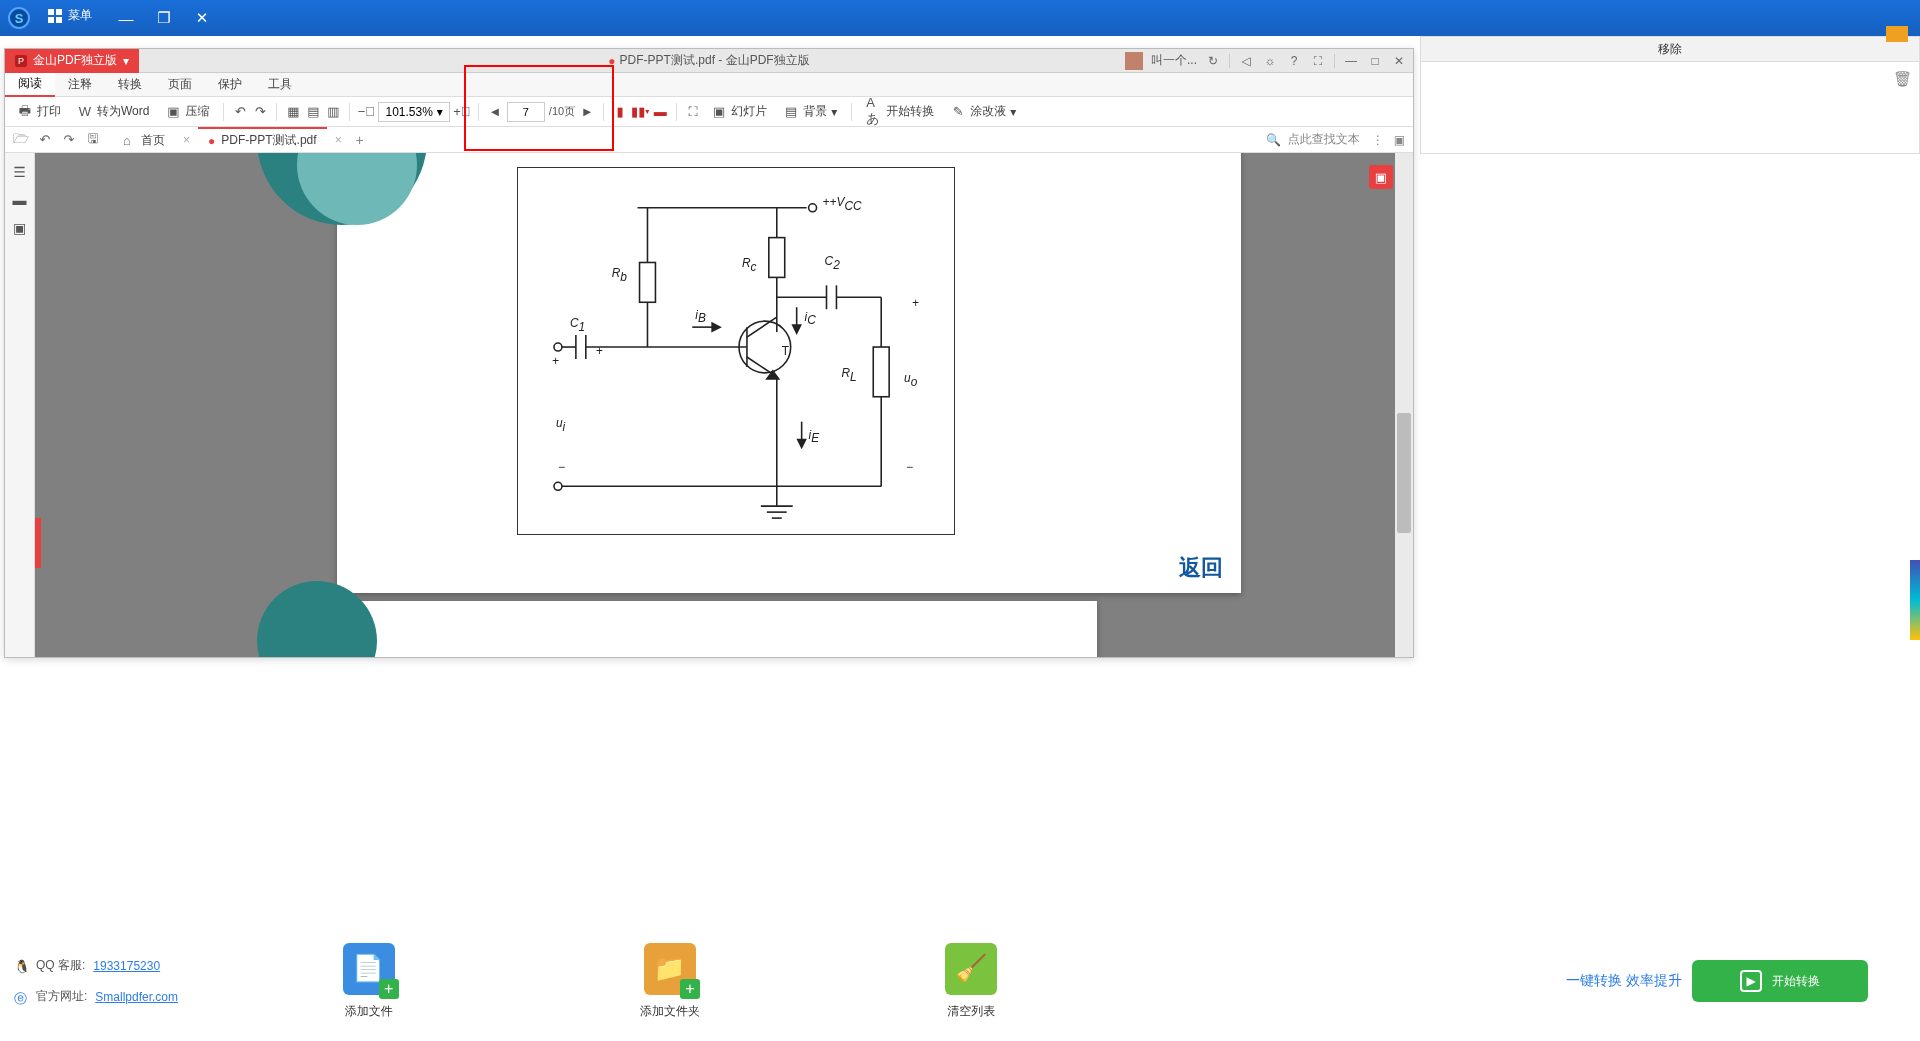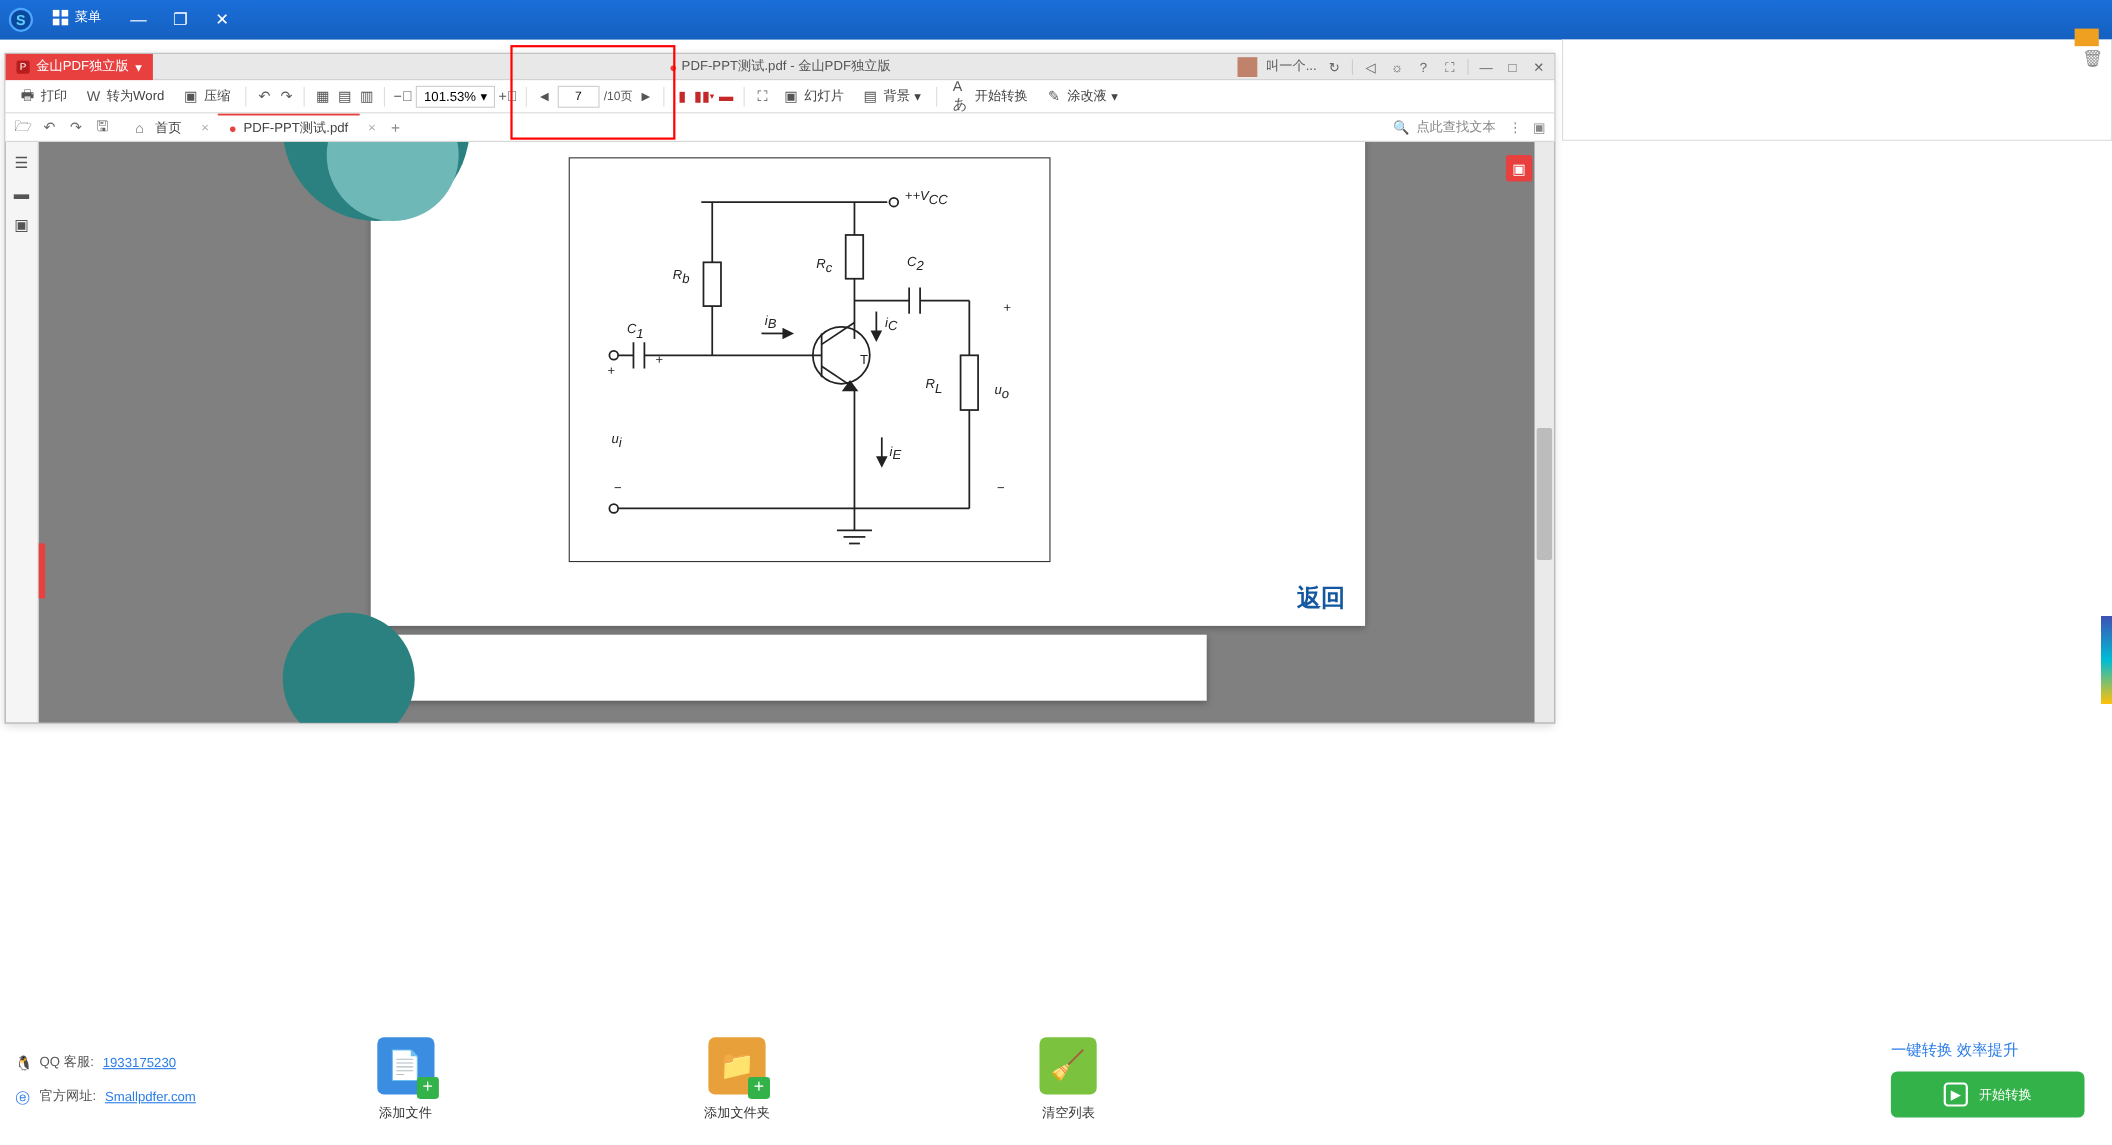--- a/index.html
+++ b/index.html
@@ -63,21 +63,21 @@
 .outer-rightcol .flag{position:absolute;right:12px;top:-10px;width:22px;height:16px;background:#f0a020}
 
 .bottom-bar{position:absolute;left:0;bottom:0;width:1920px;height:120px;background:#fff;display:flex;align-items:center}
 .bottom-left{width:220px;padding-left:14px;display:flex;flex-direction:column;gap:14px}
 .bottom-left .row{display:flex;align-items:center;gap:8px;font-size:11px;color:#555}
 .bottom-left .row a{color:#2b7de9;text-decoration:underline}
 .bottom-left .bic{width:14px;height:14px;color:#2b7de9;font-size:13px}
 .bottom-actions{flex:1;display:flex;justify-content:space-around;align-items:center;max-width:900px}
 .bottom-actions .act{display:flex;flex-direction:column;align-items:center;gap:8px;font-size:12px;color:#333}
 .bottom-actions .act .aimg{width:52px;height:52px;border-radius:6px;display:flex;align-items:center;justify-content:center;font-size:26px;color:#fff;position:relative}
-.bottom-right{margin-left:auto;padding-right:25px;display:flex;flex-direction:column;align-items:flex-start;gap:10px}
+.bottom-right{margin-left:auto;padding-right:52px;display:flex;flex-direction:row;align-items:center;gap:10px}
 .bottom-right .slogan{color:#2b7de9;font-size:14px}
 .bottom-right .start-btn{width:176px;height:42px;background:#34b24a;border-radius:6px;color:#fff;display:flex;align-items:center;justify-content:center;gap:10px;font-size:17px;font-weight:500}
 .bottom-right .start-btn .play{width:22px;height:22px;border:2px solid #fff;border-radius:4px;display:flex;align-items:center;justify-content:center;font-size:12px}
 .side-strip{position:absolute;right:0;top:560px;width:10px;height:80px;background:linear-gradient(#3f51b5,#00bcd4,#ffc107)}
 .left-red-strip{position:absolute;left:0;top:365px;width:6px;height:50px;background:#e83f3f}
 </style>
 </head>
 <body>
 
 <div class="outer-titlebar">
@@ -93,20 +93,21 @@
       <span>菜单</span>
     </div>
     <div class="sysbtn">—</div>
     <div class="sysbtn">❐</div>
     <div class="sysbtn">✕</div>
   </div>
 </div>
 
 <div class="outer-rightcol">
   <div class="flag"></div>
+  <div class="rheader">移除</div>
   <div class="remptybar">
     <div class="trash">🗑</div>
   </div>
 </div>
 
 <div class="pdf-window">
 
   <div class="pdf-tabbar">
     <div class="pdf-apptab">
       <div class="p-icon">P</div>
@@ -127,20 +128,28 @@
       <div class="ic">☼</div>
       <div class="ic">?</div>
       <div class="ic">⛶</div>
       <div style="width:1px;height:14px;background:#ccc"></div>
       <div class="ic">—</div>
       <div class="ic">□</div>
       <div class="ic">✕</div>
     </div>
   </div>
 
+  <div class="pdf-menubar">
+    <div class="mitem active">阅读</div>
+    <div class="mitem">注释</div>
+    <div class="mitem">转换</div>
+    <div class="mitem">页面</div>
+    <div class="mitem">保护</div>
+    <div class="mitem">工具</div>
+  </div>
 
   <div class="pdf-toolbar">
     <div class="red-highlight"></div>
     <div class="tbtn">
         <span class="ticon">🖶</span>
         <span>打印</span>
       </div>
     <div class="tbtn">
         <span class="ticon">W</span>
         <span>转为Word</span>

